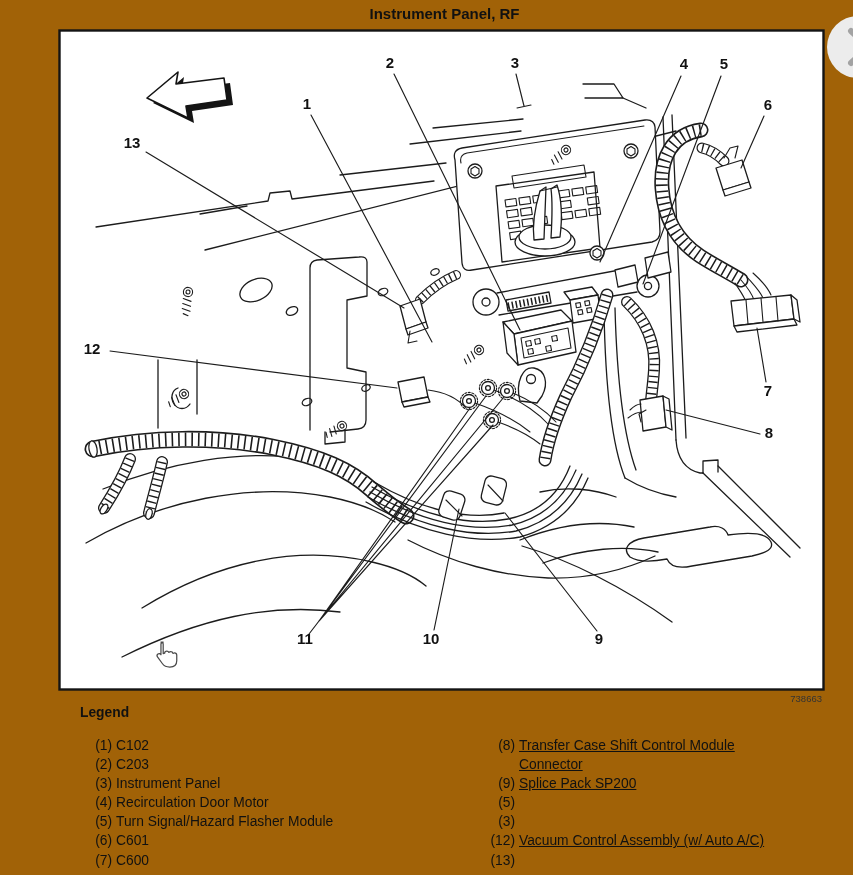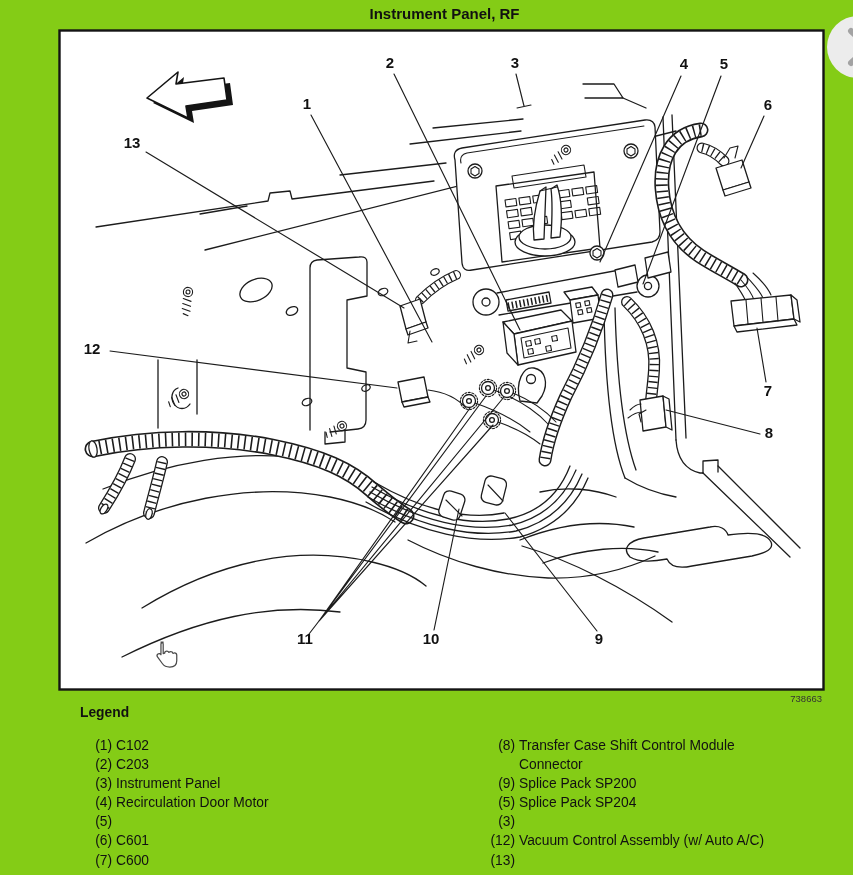--- a/index.html
+++ b/index.html
@@ -1,16 +1,16 @@
 <!DOCTYPE html>
 <html><head>
 <meta charset="utf-8">
 <style>
   html,body{margin:0;padding:0;background:#fff;}
-  #stage{position:relative;width:853px;height:875px;background:#84cc16;overflow:hidden;
+  #stage{position:relative;width:853px;height:875px;background:#a16207;overflow:hidden;
          font-family:"Liberation Sans",sans-serif;color:#111;}
   .title{position:absolute;top:5px;left:0;width:853px;text-align:center;
          padding-left:36px;box-sizing:border-box;font-size:15px;font-weight:bold;color:#111;}
   svg text{font-family:"Liberation Sans",sans-serif;}
   .ln{fill:none;stroke:#1c1c1c;stroke-width:1.3;stroke-linecap:round;stroke-linejoin:round;}
   .thin{stroke-width:1.1;}
   .wfill{fill:#fff;stroke:#1c1c1c;stroke-width:1.3;stroke-linejoin:round;}
   .callout{fill:none;stroke:#1c1c1c;stroke-width:1.15;stroke-linecap:round;}
   .clabel{font-size:15px;font-weight:bold;fill:#111;text-anchor:middle;}
   .fignum{font-size:9.5px;fill:#333;text-anchor:end;}
@@ -19,21 +19,21 @@
   .tC{fill:none;stroke:#1c1c1c;stroke-linecap:butt;}
   .legend{position:absolute;top:703px;left:0;width:853px;font-size:13.8px;line-height:19.1px;}
   .legend .head{position:absolute;left:57px;top:0;font-weight:bold;padding-left:23px;}
   .lcol{position:absolute;top:33px;}
   .lcol.left{left:40px;width:360px;}
   .lcol.right{left:430px;width:380px;}
   .lrow{display:flex;align-items:flex-start;}
   .lnum{flex:0 0 72px;text-align:right;}
   .lcol.right .lnum{flex:0 0 85px;}
   .ltext{margin-left:4px;}
-  .lcol.right .ltext{width:268px;}
+  .lcol.right .ltext{width:268px;text-decoration:underline;}
   .next-btn{position:absolute;left:827px;top:16px;width:62px;height:62px;border-radius:50%;
             background:#ececec;}
   .next-btn svg{position:absolute;left:0;top:0;}
 </style>
 </head>
 <body>
 
 <div id="stage">
 
   <div class="title">Instrument Panel, RF</div>
@@ -385,20 +385,21 @@
       <div class="lrow">
           <span class="lnum">(3)</span>
           <span class="ltext">Instrument Panel</span>
         </div>
       <div class="lrow">
           <span class="lnum">(4)</span>
           <span class="ltext">Recirculation Door Motor</span>
         </div>
       <div class="lrow">
           <span class="lnum">(5)</span>
+          <span class="ltext">Turn Signal/Hazard Flasher Module</span>
         </div>
       <div class="lrow">
           <span class="lnum">(6)</span>
           <span class="ltext">C601</span>
         </div>
       <div class="lrow">
           <span class="lnum">(7)</span>
           <span class="ltext">C600</span>
         </div>
     </div>
@@ -407,21 +408,20 @@
       <div class="lrow">
           <span class="lnum">(8)</span>
           <span class="ltext">Transfer Case Shift Control Module Connector</span>
         </div>
       <div class="lrow">
           <span class="lnum">(9)</span>
           <span class="ltext">Splice Pack SP200</span>
         </div>
       <div class="lrow">
           <span class="lnum">(5)</span>
-          <span class="ltext">Splice Pack SP204</span>
         </div>
       <div class="lrow">
           <span class="lnum">(3)</span>
         </div>
       <div class="lrow">
           <span class="lnum">(12)</span>
           <span class="ltext">Vacuum Control Assembly (w/ Auto A/C)</span>
         </div>
       <div class="lrow">
           <span class="lnum">(13)</span>

